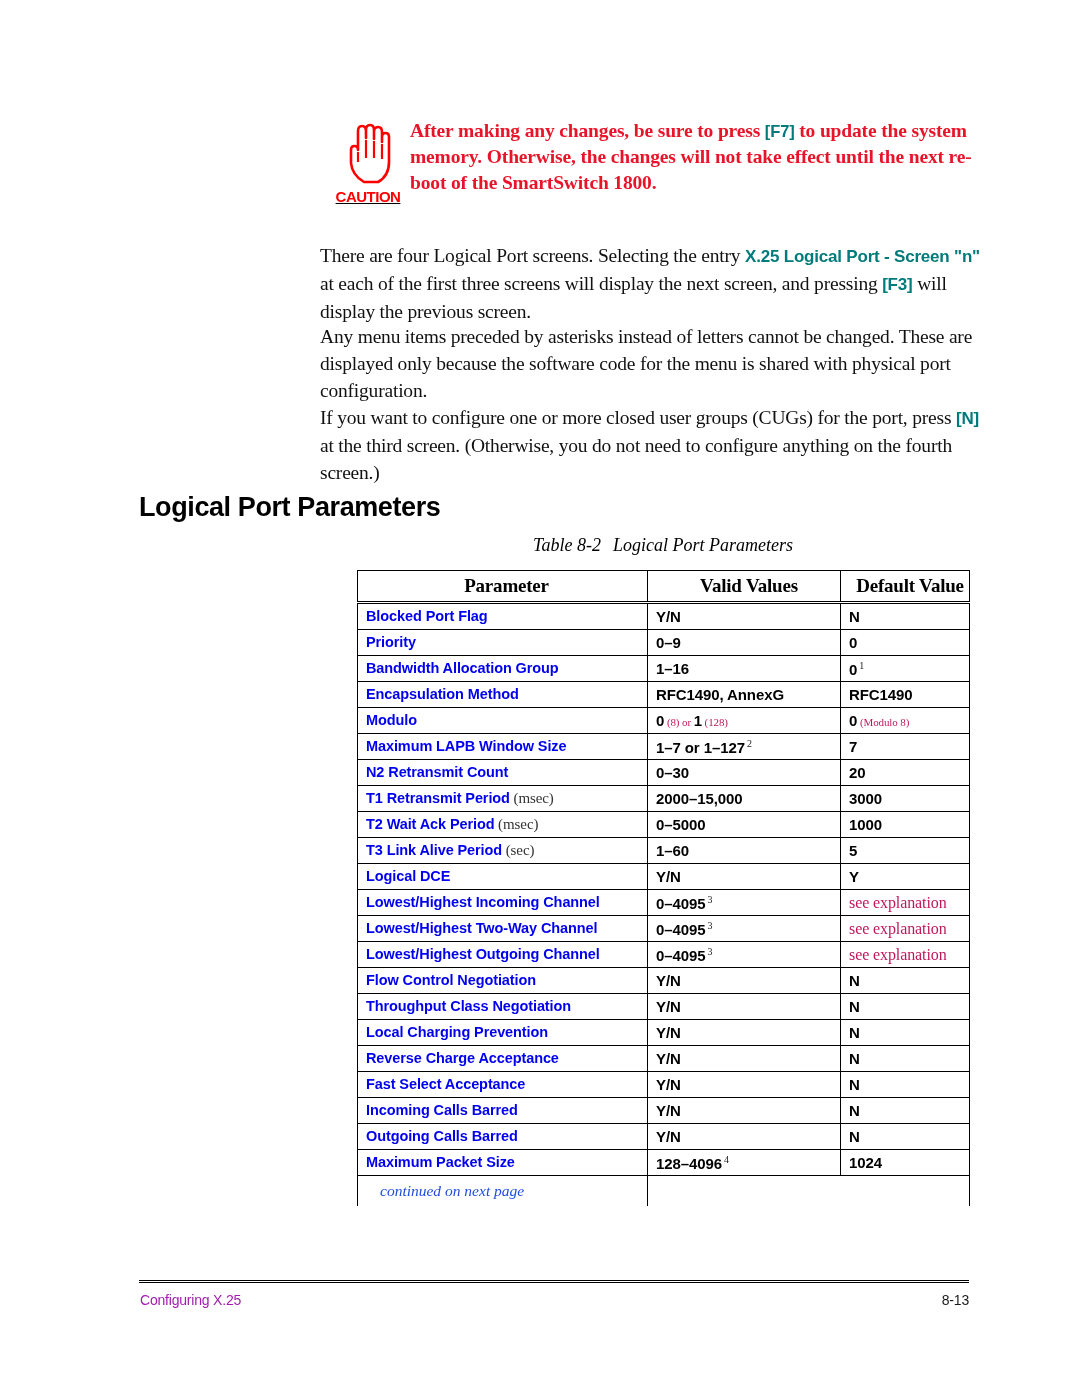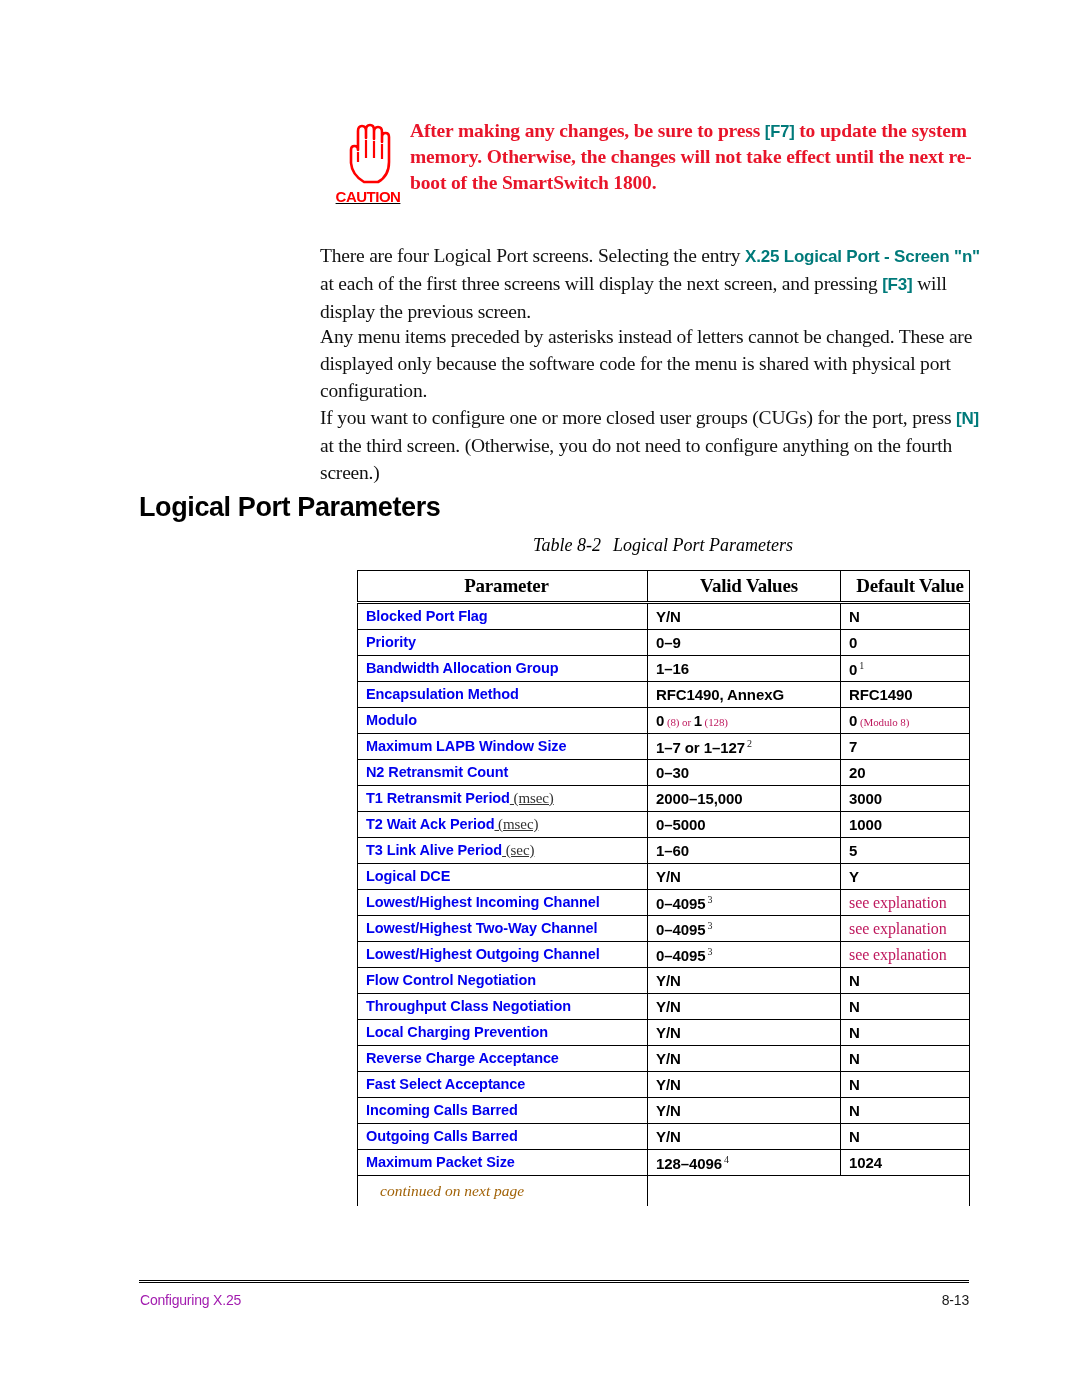--- a/index.html
+++ b/index.html
@@ -141,21 +141,20 @@
     font-weight: bold;
     color: #0000ee;
     font-size: 14.5px;
     letter-spacing: -0.1px;
   }
   .pname .unit {
     font-family: "Liberation Serif", serif;
     font-weight: normal;
     color: #333333;
     font-size: 15px;
-    text-decoration: underline;
   }
   .vval, .dval {
     font-family: "Liberation Sans", sans-serif;
     font-weight: bold;
     color: #000000;
     font-size: 14.5px;
     padding-left: 10px;
     letter-spacing: -0.1px;
   }
   .vval .note, .dval .note {
@@ -179,21 +178,21 @@
     margin-left: 2px;
   }
   td.continued {
     border-bottom: none;
     border-left: 1.5px solid #000;
     height: 30px;
     font-family: "Liberation Serif", serif;
     font-style: italic;
     font-size: 15.5px;
     padding-left: 22px;
-    color: #a16207;
+    color: #1d4ed8;
   }
   td.continued.mid { border-left: none; border-right: none; }
   td.continued.last { border-left: none; border-right: 1.5px solid #000; }
 
   
   .footer-rule {
     position: absolute;
     left: 139px;
     top: 1280px;
     width: 830px;

